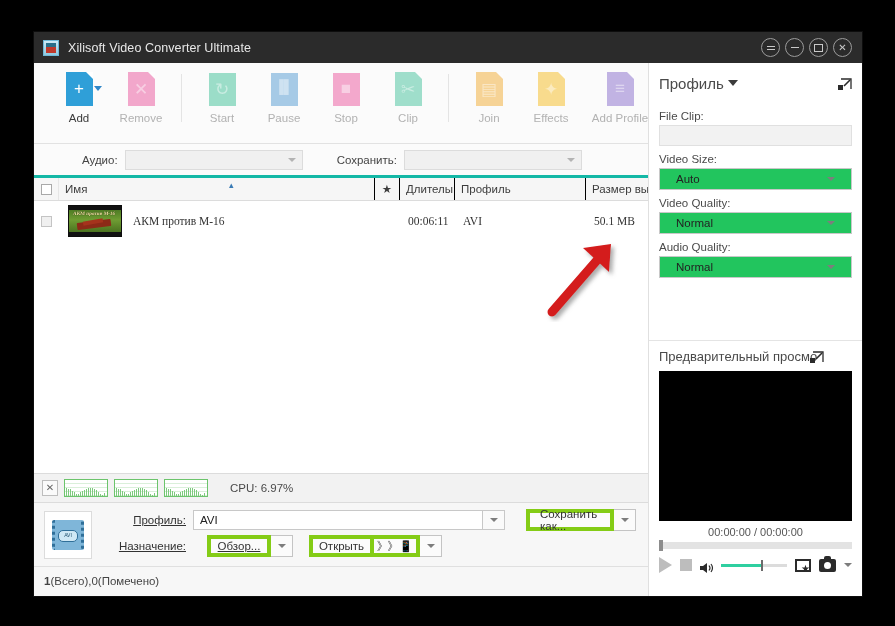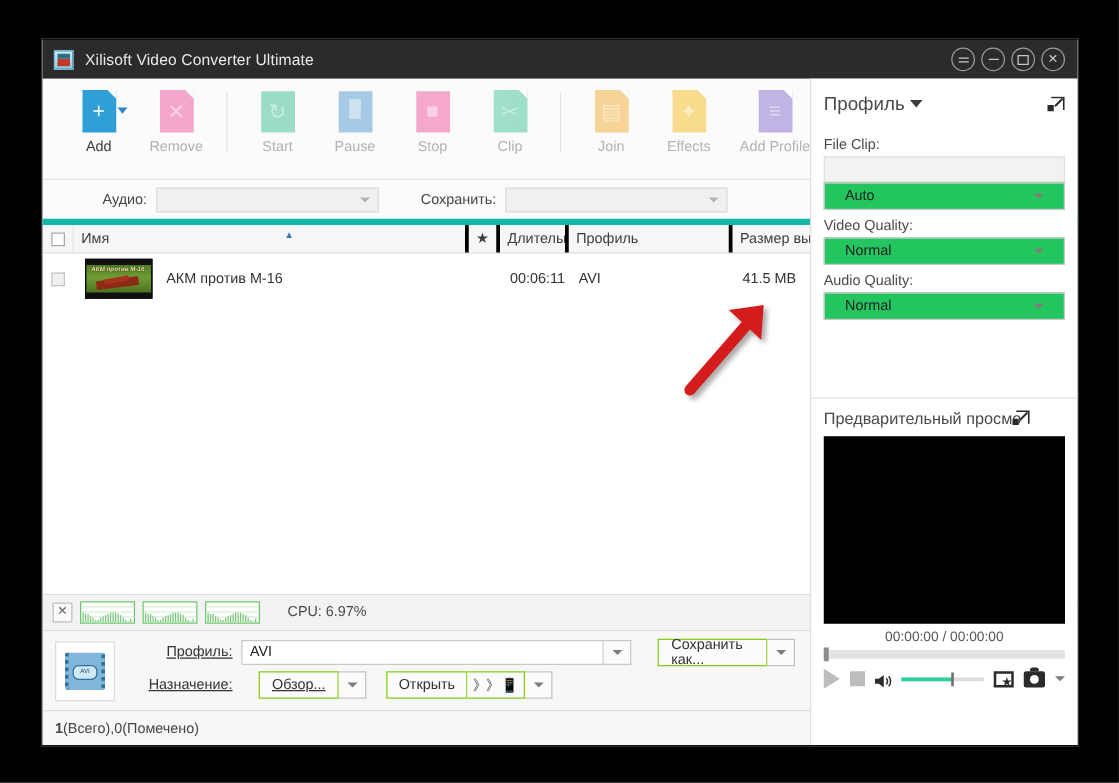--- a/index.html
+++ b/index.html
@@ -36,44 +36,44 @@
             border-color:transparent #ffffff transparent transparent;}
   .sq{position:absolute;left:3px;top:1px;width:27px;height:33px;}
   .tb-sep{width:1px;height:48px;background:#e4e4e4;margin:2px 9px 0 9px;}
   .glyph{position:absolute;color:#fff;font-size:15px;left:0;right:0;top:7px;text-align:center;
          font-family:"Liberation Sans",sans-serif;}
   .caret{position:absolute;right:-6px;top:14px;width:0;height:0;border-left:4px solid transparent;
          border-right:4px solid transparent;border-top:5px solid #2f86c8;}
 
   
   .filterbar{height:31px;background:#fbfbfb;display:flex;align-items:center;padding:0 10px;
-             border-bottom:5px solid #14b8a6;}
+             border-bottom:3px solid #14b8a6;}
   .fl-lbl{font-size:11.5px;color:#444;margin-right:7px;}
   .fl-sel{height:18px;background:#f0f0f0;border:1px solid #dcdcdc;position:relative;}
   .fl-sel.a{width:176px;} .fl-sel.b{width:176px;}
   .fl-sel:after{content:"";position:absolute;right:6px;top:7px;width:0;height:0;
                 border-left:4px solid transparent;border-right:4px solid transparent;border-top:4px solid #b3b3b3;}
   .viewicons{margin-left:auto;display:flex;gap:11px;padding-right:4px;}
   .vi{width:16px;height:12px;position:relative;}
   .vi-row{position:absolute;left:0;height:2px;}
   .vi .d{width:3px;background:#5a5a5a;left:0;}
   .vi .l{width:9px;background:#8f8f8f;left:6px;}
   .vi.blue .d{background:#2f86c8;width:5px;}
   .vi.blue .l{background:#9ec8e6;left:7px;width:8px;}
 
   
   .listhead{height:22px;background:#f6f6f6;border-bottom:1px solid #dcdcdc;display:flex;
             align-items:center;font-size:11.5px;color:#3d3d3d;position:relative;}
-  .lh{border-right:3px solid #000000;height:22px;line-height:22px;padding-left:6px;
+  .lh{border-right:1px solid #000000;height:22px;line-height:22px;padding-left:6px;
       box-sizing:border-box;overflow:hidden;white-space:nowrap;}
   .chkcell{width:25px;display:flex;align-items:center;justify-content:center;height:22px;
            border-right:1px solid #e6e6e6;box-sizing:border-box;}
   .cbox{width:11px;height:11px;border:1px solid #a9a9a9;background:#fff;box-sizing:border-box;}
   .sortmark{position:absolute;left:195px;top:2px;color:#3a7bb5;font-size:9px;}
-  .listbody{height:272px;background:#fff;position:relative;}
+  .listbody{height:272px;background:#fff;position:relative;font-family:Liberation Serif, serif;}
   .row{display:flex;align-items:center;height:40px;font-size:11.5px;color:#333;}
   .thumb{width:54px;height:32px;margin-left:9px;background:#111;position:relative;overflow:hidden;
          border:1px solid #0d0d0d;box-sizing:border-box;}
   .thumb .grass{position:absolute;left:0;right:0;top:4px;bottom:4px;
        background:linear-gradient(#4e7c24,#6f9c33 45%,#4b7320);}
   .thumb .ttl{position:absolute;left:4px;top:5px;font-size:5px;color:#f2e6a0;font-weight:bold;
        text-shadow:0 0 1px #000;transform:skewX(-8deg);}
   .thumb .gun{position:absolute;left:8px;bottom:8px;width:34px;height:7px;background:#8c2a17;
        transform:rotate(-7deg);border-radius:1px;}
   .thumb .gun2{position:absolute;left:14px;bottom:12px;width:20px;height:4px;background:#a5331c;
@@ -112,21 +112,21 @@
   .pf-rows{margin-left:12px;flex:1;}
   .pf-row{display:flex;align-items:center;height:23px;margin-bottom:3px;}
   .pf-lbl{width:82px;text-align:right;font-size:11.5px;color:#333;margin-right:7px;}
   .pf-lbl u{text-decoration:underline;}
   .inp{height:20px;background:#fff;border:1px solid #c8c8c8;font-size:11.5px;color:#222;
        padding:0 6px;display:flex;align-items:center;box-sizing:border-box;}
   .ddarrow{width:22px;height:20px;border:1px solid #c8c8c8;border-left:none;background:#fafafa;
        display:flex;align-items:center;justify-content:center;box-sizing:border-box;}
   .tri{width:0;height:0;border-left:4px solid transparent;border-right:4px solid transparent;
        border-top:4px solid #7d7d7d;}
-  .btn{height:22px;border:1px solid #84cc16;background:#fbfbfb;font-size:11.5px;color:#333;
+  .btn{height:22px;border:4px solid #84cc16;background:#fbfbfb;font-size:11.5px;color:#333;
        display:flex;align-items:center;justify-content:center;padding:0 10px;box-sizing:border-box;}
   .btn u{text-decoration:underline;}
   .btn-sm{height:22px;width:22px;border:1px solid #c4c4c4;background:#fbfbfb;display:flex;
        align-items:center;justify-content:center;box-sizing:border-box;}
 
   
   .statusbar{height:27px;background:#f7f7f7;border-top:1px solid #e0e0e0;display:flex;
        align-items:center;padding:0 10px;font-size:11.5px;color:#444;}
   .infoico{margin-left:auto;width:15px;height:15px;position:relative;}
 
@@ -306,21 +306,21 @@
         <div class="thumb">
           <div class="grass"></div>
           <div class="ttl">АКМ против М-16</div>
           <div class="gun"></div>
             <div class="gun2"></div>
         </div>
         <div class="rname" style="width:250px">АКМ против М-16</div>
         <div style="width:25px"></div>
         <div style="width:55px">00:06:11</div>
         <div style="width:131px">AVI</div>
-        <div style="width:65px">41.5 MB</div>
+        <div style="width:65px">50.1 MB</div>
         <div style="width:45px;text-align:center" class="check">✓</div>
       </div>
     </div>
 
     <div class="cpubar">
       <div class="xbtn">✕</div>
       <div class="cpugraph">
           <div class="ln" style="top: 3px;"></div>
           <div class="ln" style="top: 7px;"></div>
           <div class="ln" style="top: 11px;"></div>
@@ -467,20 +467,21 @@
           <svg width="15" height="13" viewBox="0 0 15 13">
             <path d="M4 1 H14 V11" fill="none" stroke="#2b2b2b" stroke-width="1.3"></path>
             <path d="M13 2 L7 8" stroke="#2b2b2b" stroke-width="1.6"></path>
             <rect x="1" y="7" width="5" height="5" fill="#2b2b2b"></rect>
           </svg>
         </span>
       </div>
       <div class="rp-body">
         <div class="rp-lbl">File Clip:</div>
         <div class="rp-inp"></div>
+        <div class="rp-lbl">Video Size:</div>
         <div class="rp-sel">
           <span>Auto</span>
             <span class="tri"></span>
         </div>
         <div class="rp-lbl">Video Quality:</div>
         <div class="rp-sel">
           <span>Normal</span>
             <span class="tri"></span>
         </div>
         <div class="rp-lbl">Audio Quality:</div>

